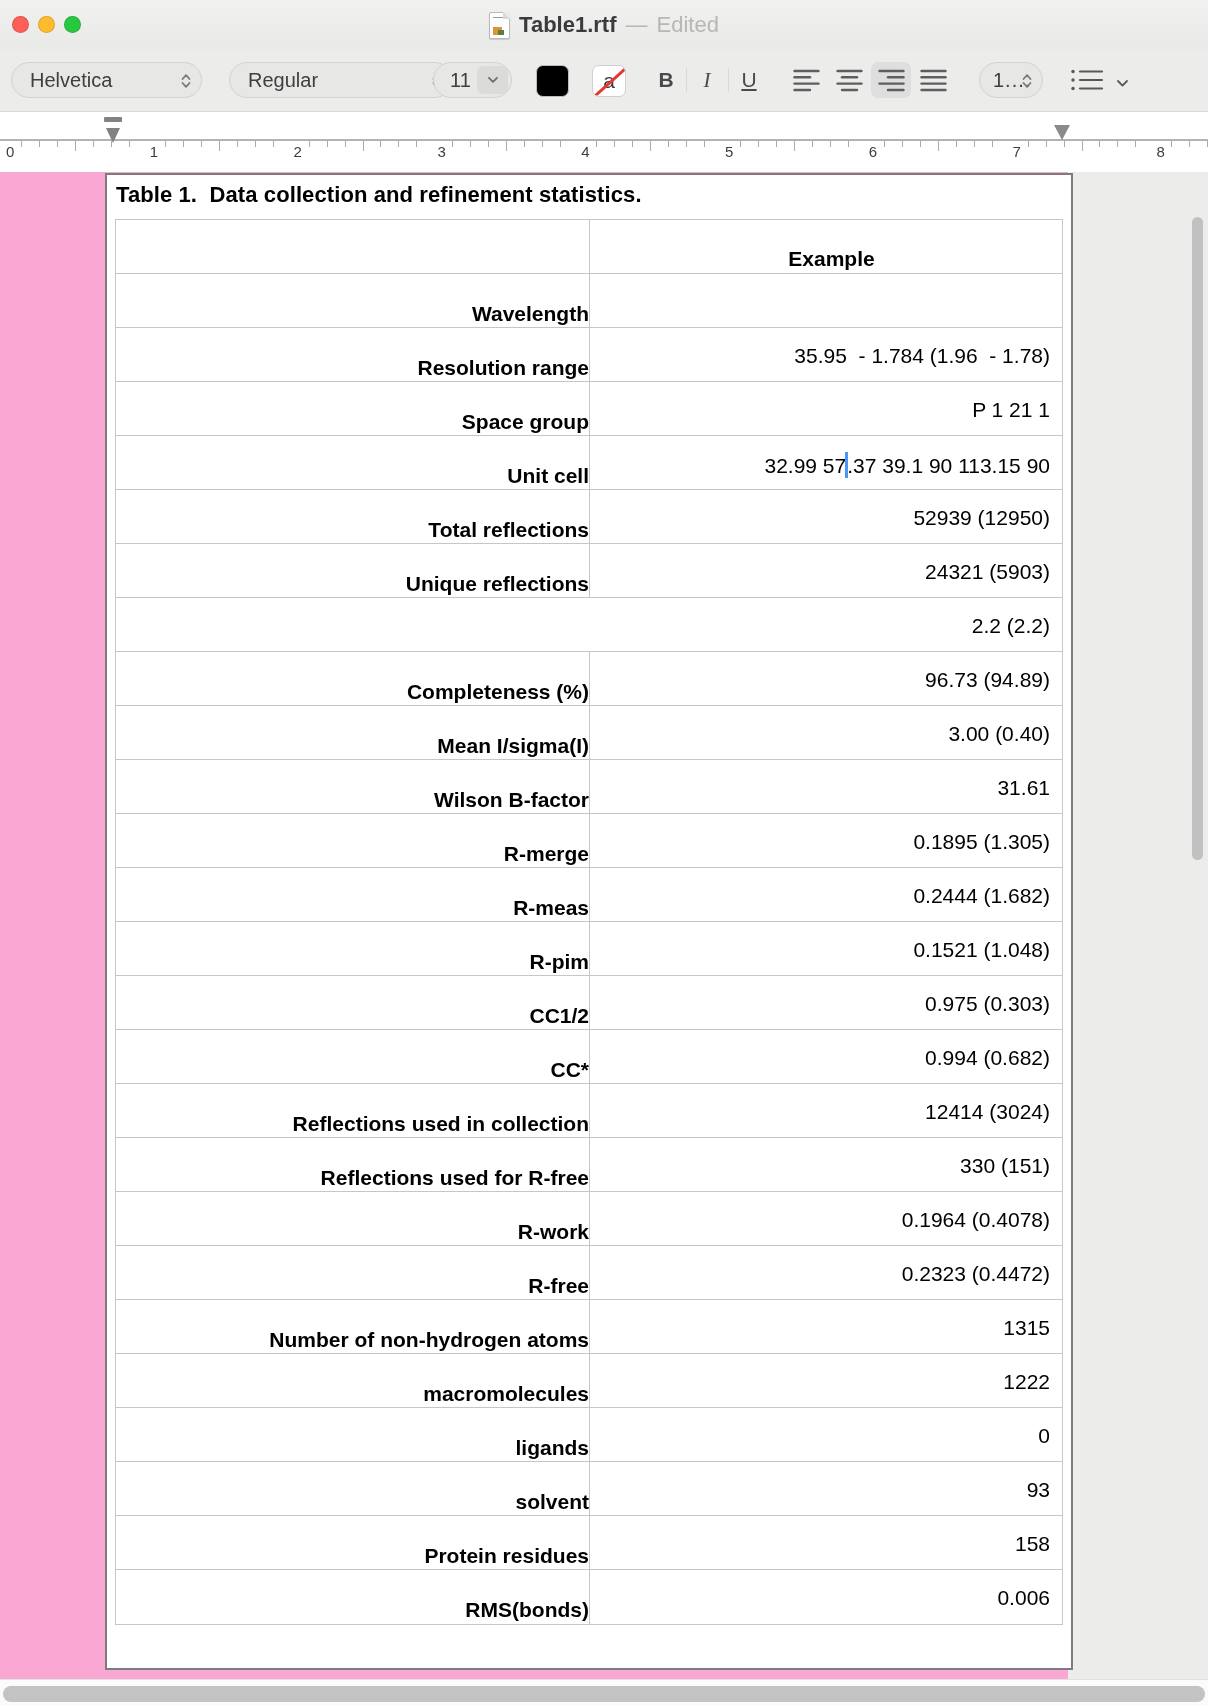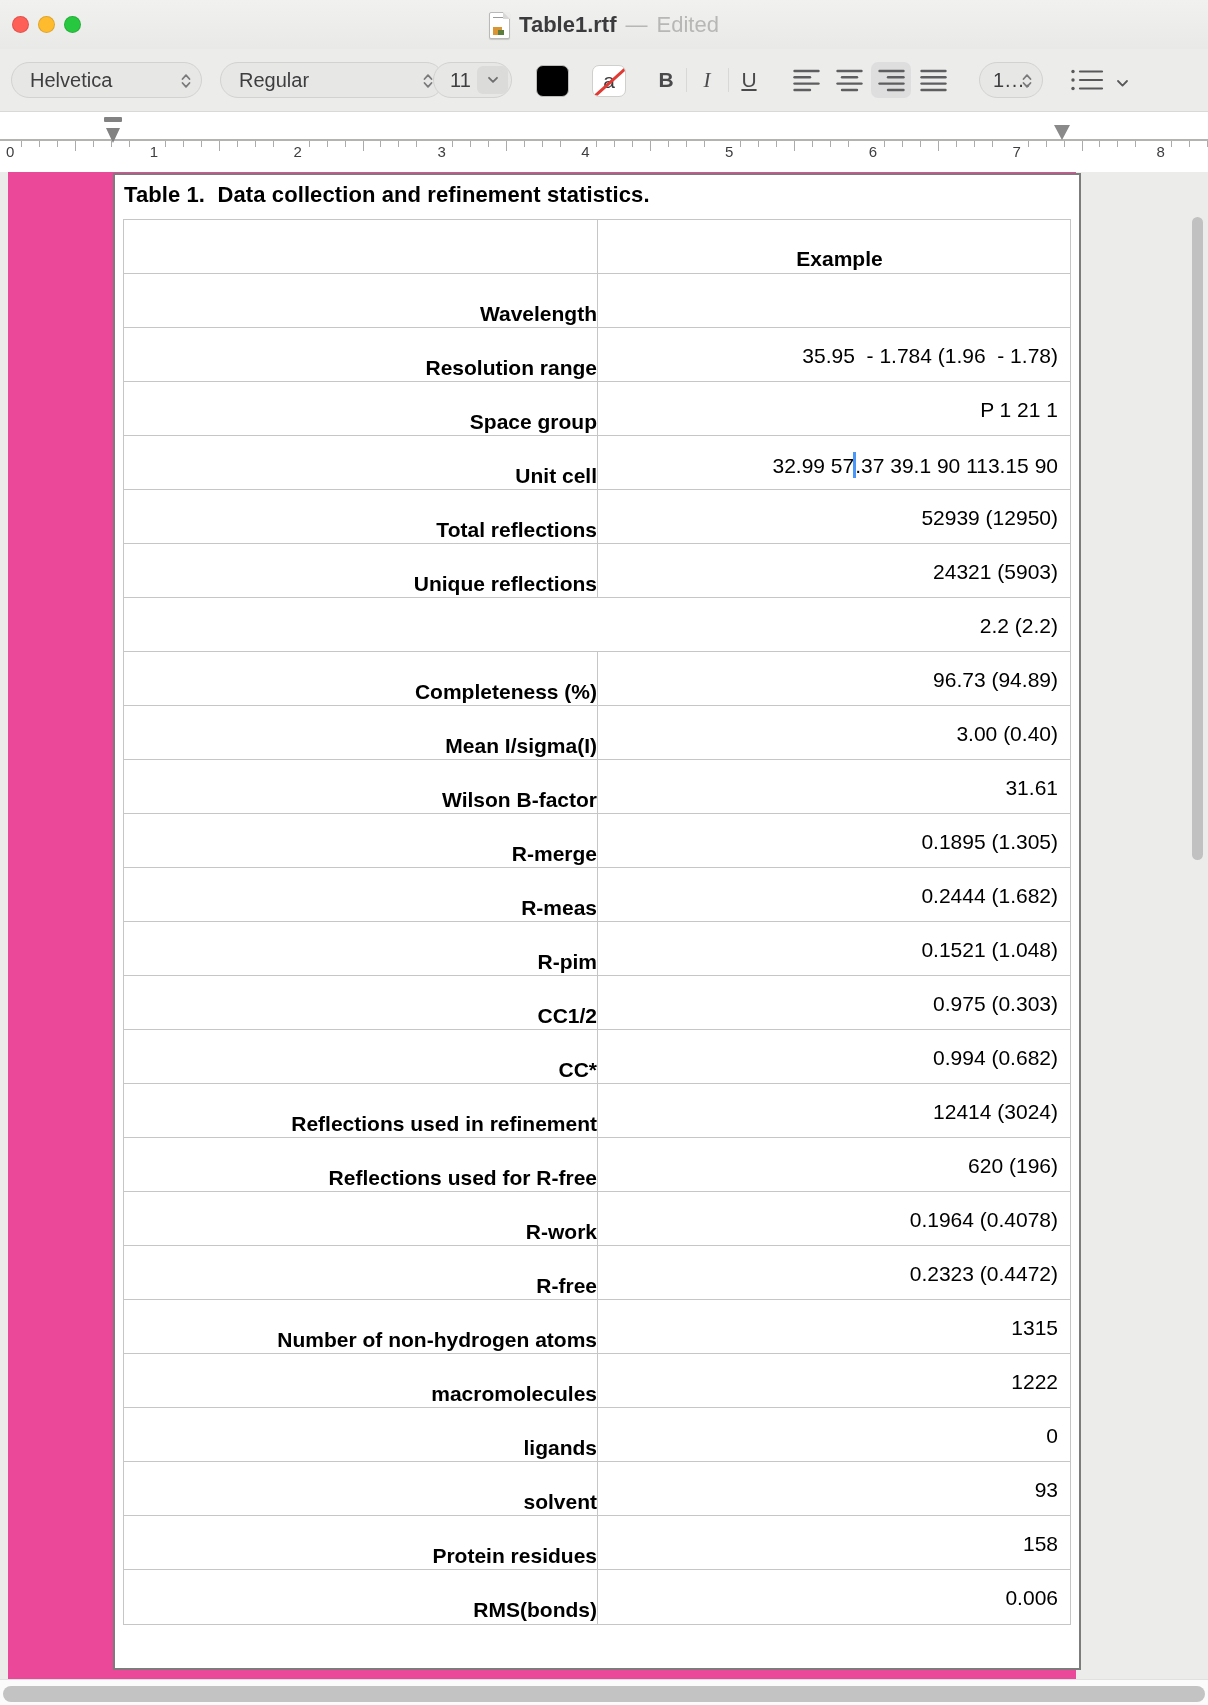--- a/index.html
+++ b/index.html
@@ -33,21 +33,21 @@
   
   .toolbar { position:absolute; left:0; top:49px; width:1208px; height:63px;
     background:#ececea; border-bottom:1px solid #d9d9d7; }
   .ctl { position:absolute; top:13px; height:36px; border-radius:18px;
     background:#e7e7e5; border:1px solid #d2d2d0; display:flex; align-items:center;
     color:#3e3e40; font-size:20px; }
   .ctl .lbl { padding-left:18px; }
   .updown { position:absolute; right:9px; top:9px; }
   .chev-svg { display:block; }
   #font-select  { left:11px;  width:191px; }
-  #style-select { left:220px; width:224px;text-align:right; }
+  #style-select { left:229px; width:224px;text-align:right; }
   #size-select  { left:433px; width:79px; }
   #size-select .lbl { padding-left:16px; }
   .size-chev-btn { position:absolute; right:3px; top:3px; bottom:3px; width:31px;
     background:#dbdbd9; border-radius:6px; display:flex; align-items:center; justify-content:center; }
   #color-well { position:absolute; left:536px; top:16px; width:33px; height:32px;
     background:#000; border:1px solid #bdbdbb; border-radius:7px; }
   #bg-color-well { position:absolute; left:592px; top:16px; width:34px; height:32px;
     background:#fff; border:1px solid #cfcfcd; border-radius:7px; overflow:hidden;
     display:flex; align-items:center; justify-content:center; font-size:21px; color:#3c3c3e; }
   #bg-color-well .slash { position:absolute; left:-4px; top:14px; width:44px; height:2.5px;
@@ -81,21 +81,21 @@
   .indent-marker-left .bar { position:absolute; left:0; top:0; width:18px; height:5px;
     background:#828282; border-radius:1px; }
   .indent-marker-left .tri { position:absolute; left:2px; top:11px; width:0; height:0;
     border-left:7px solid transparent; border-right:7px solid transparent;
     border-top:15px solid #828282; }
   .indent-marker-right { position:absolute; left:1054px; top:13px; width:0; height:0;
     border-left:8px solid transparent; border-right:8px solid transparent;
     border-top:15px solid #8a8a8a; }
 
   
-  .page { position:absolute; left:8px; top:172px; width:1068px; height:1507px; background:#ec4899; }
+  .page { position:absolute; left:0; top:172px; width:1068px; height:1507px; background:#f9a8d4; }
   .outer-box { position:absolute; left:105px; top:1px; width:968px; height:1497px;
     border:2px solid #7c7c7c; background:#fff; }
   .table-title { position:absolute; left:9px; top:7px; font-size:22px; font-weight:700;
     color:#000; letter-spacing:0.1px; white-space:pre; }
   .grid { position:absolute; left:8px; top:44px; width:948px; height:1406px;
     border:1.5px solid #c6c6c6; display:flex; flex-direction:column; }
   .trow { display:flex; height:54px; min-height:54px; border-bottom:1.5px solid #c6c6c6; }
   .trow.last { border-bottom:none; }
   .lcell { width:474px; border-right:1.5px solid #c6c6c6; padding:28px 0 0 12px;
     font-weight:700; font-size:21px; color:#000; white-space:pre;text-align:right; }
@@ -387,26 +387,26 @@
         </div>
         <div class="trow">
           <div class="lcell"><span>CC1/2</span></div>
           <div class="vcell"><span>0.975 (0.303)</span></div>
         </div>
         <div class="trow">
           <div class="lcell"><span>CC*</span></div>
           <div class="vcell"><span>0.994 (0.682)</span></div>
         </div>
         <div class="trow">
-          <div class="lcell"><span>Reflections used in refinement</span></div>
+          <div class="lcell"><span>Reflections used in collection</span></div>
           <div class="vcell"><span>12414 (3024)</span></div>
         </div>
         <div class="trow">
           <div class="lcell"><span>Reflections used for R-free</span></div>
-          <div class="vcell"><span>620 (196)</span></div>
+          <div class="vcell"><span>330 (151)</span></div>
         </div>
         <div class="trow">
           <div class="lcell"><span>R-work</span></div>
           <div class="vcell"><span>0.1964 (0.4078)</span></div>
         </div>
         <div class="trow">
           <div class="lcell"><span>R-free</span></div>
           <div class="vcell"><span>0.2323 (0.4472)</span></div>
         </div>
         <div class="trow">

